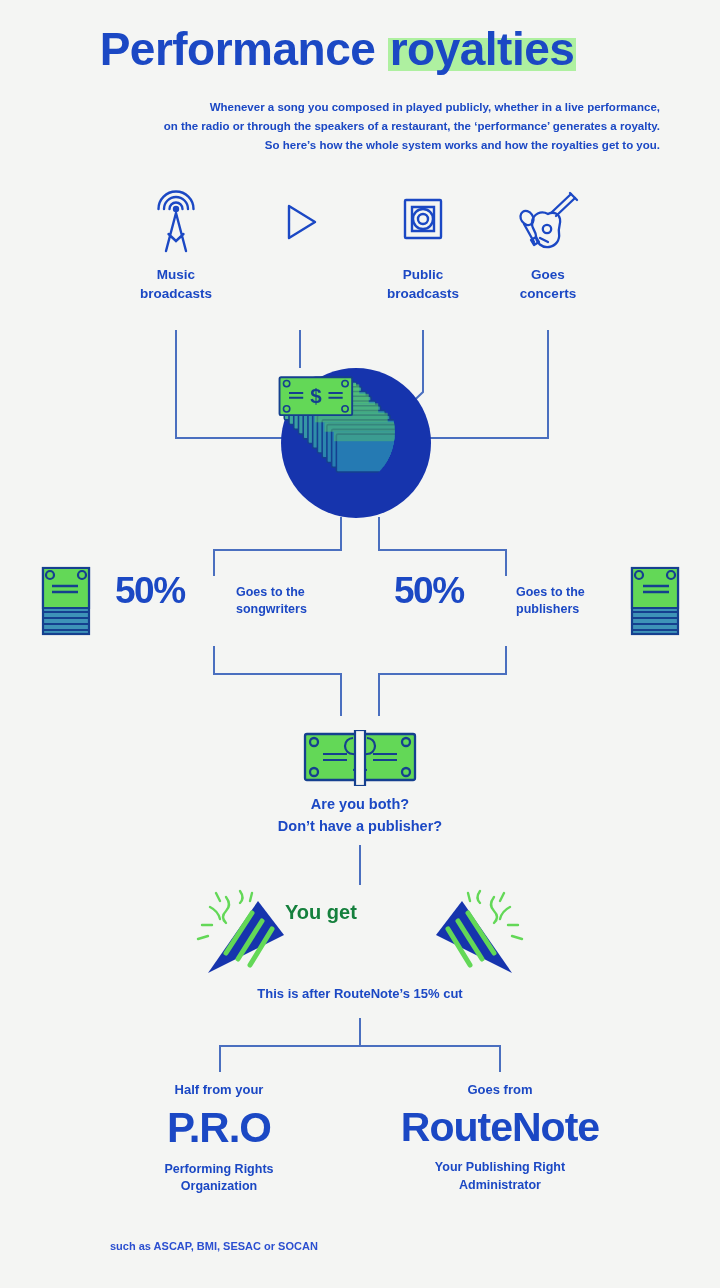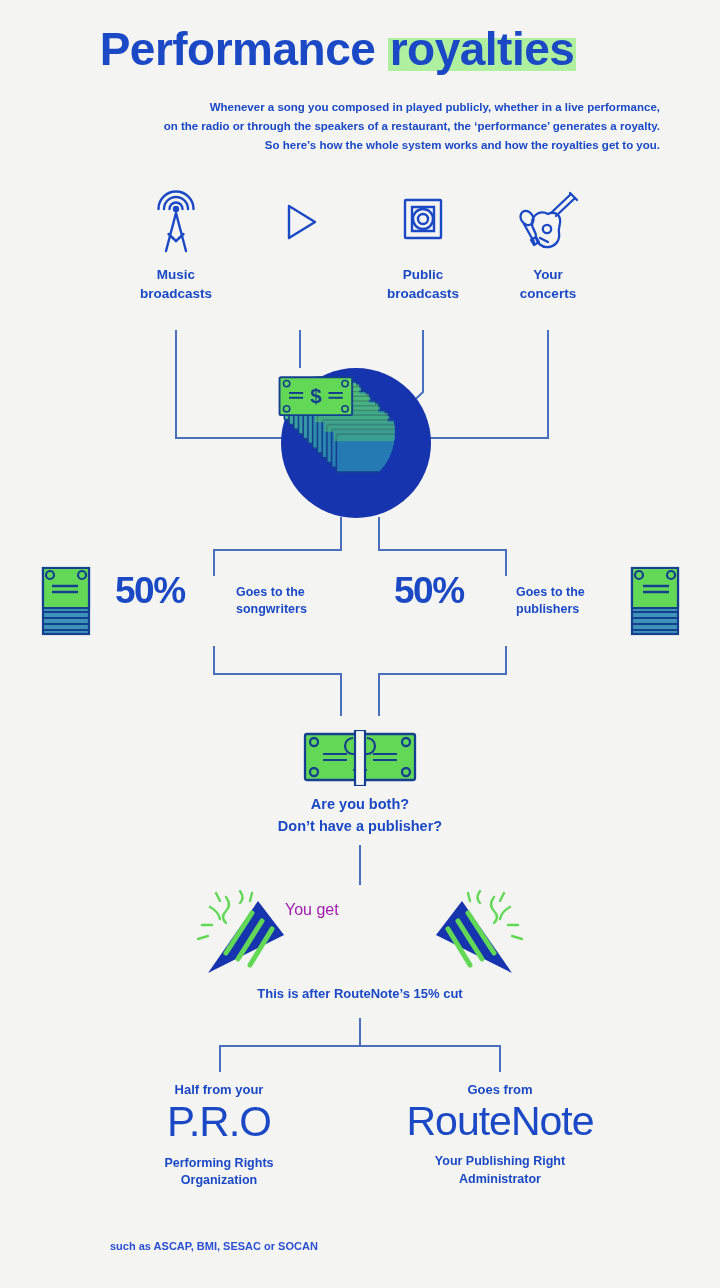--- a/index.html
+++ b/index.html
@@ -64,39 +64,39 @@
   
   .q-text {
     position: absolute; top: 794px; left: 0; width: 720px; text-align: center;
     font-size: 14.5px; font-weight: 700; color: #1b48c4; line-height: 1.5;
   }
 
   
   .hundred-wrap { position: absolute; top: 893px; left: 0; width: 720px; height: 95px; }
   .youget {
     position: absolute; left: 285px; top: 8px;
-    font-size: 16px; font-weight: 400; color: #a21caf;
+    font-size: 20px; font-weight: 700; color: #15803d;
   }
   .hundred {
     position: absolute; left: 281px; top: 20px;
     font-size: 52px; font-weight: 700; color: #1b48c4; letter-spacing: -2px;
   }
   .cut-note {
     position: absolute; top: 986px; left: 0; width: 720px; text-align: center;
     font-size: 13px; font-weight: 700; color: #1b48c4;
   }
 
   
   .bottom { position: absolute; top: 1082px; left: 0; width: 720px; }
   .col { position: absolute; width: 300px; text-align: center; }
   .col-l { left: 69px; } .col-r { left: 350px; }
   .col .small { font-size: 13px; font-weight: 700; color: #1b48c4; }
   .col .big {
-    font-size: 42px; font-weight: 400; color: #1b48c4;
-    letter-spacing: -1px; line-height: 1.18; 
+    font-size: 42px; font-weight: 700; color: #1b48c4;
+    letter-spacing: -1px; line-height: 1.18; margin-top: 6px;
   }
   .col .big.rn { font-size: 41px; }
   .col .sub {
     font-size: 12.5px; font-weight: 700; color: #1b48c4; line-height: 1.38; margin-top: 8px;
   }
   .footnote {
     position: absolute; top: 1240px; left: 110px;
     font-size: 11px; font-weight: 700; color: #2b4fd0;
   }
 </style>
@@ -174,21 +174,21 @@
             <path d="M42 22 L61 4"></path>
             <path d="M60 3 L67 10"></path>
 
             <ellipse cx="17" cy="28" rx="6" ry="7.5" transform="rotate(-35 17 28)"></ellipse>
             <path d="M14 34 L24 52"></path>
             <path d="M21 50 l5 -3 l3 5 l-5 3 z"></path>
           </g>
         </svg>
       </div>
       <div class="lbl">
-        <div>Your</div>
+        <div>Goes</div>
         <div>concerts</div>
       </div>
     </div>
   </div>
 
   <div class="ln v" style="left:175px; top:330px; height:108px;"></div>
   <div class="ln h" style="left:175px; top:437px; width:130px;"></div>
 
   <div class="ln v" style="left:299px; top:330px; height:38px;"></div>
 

